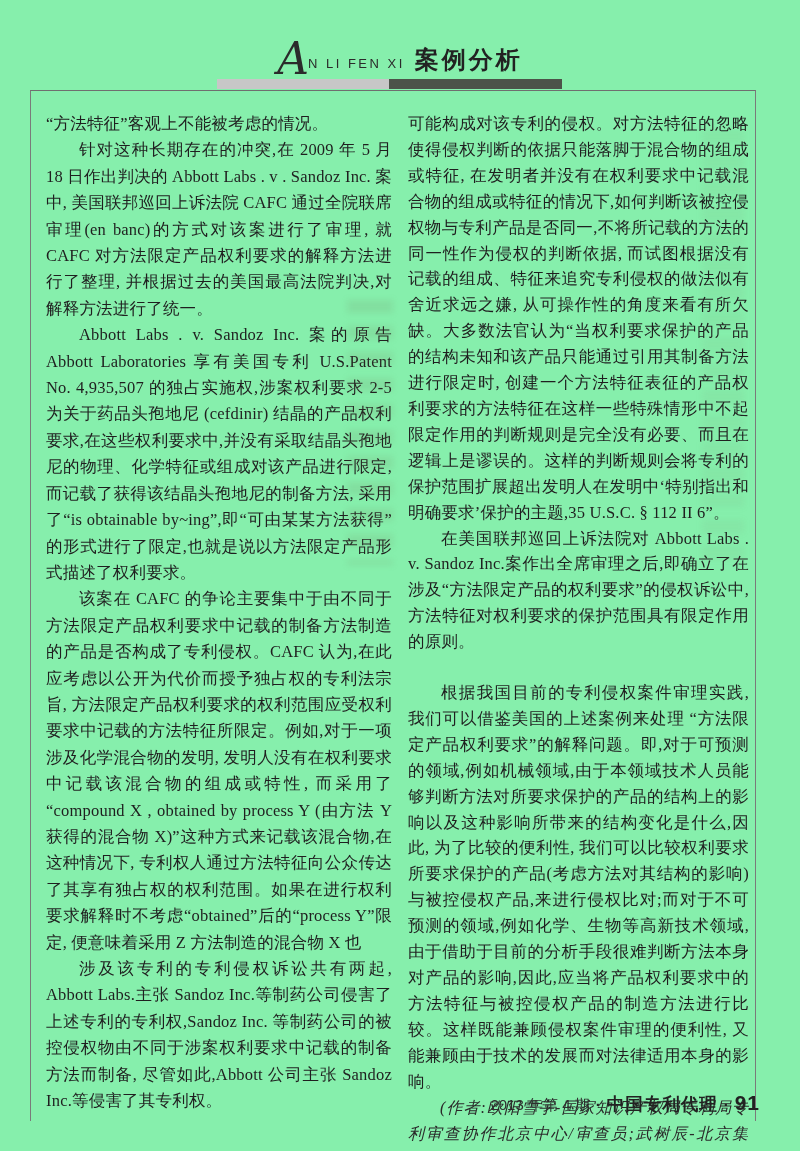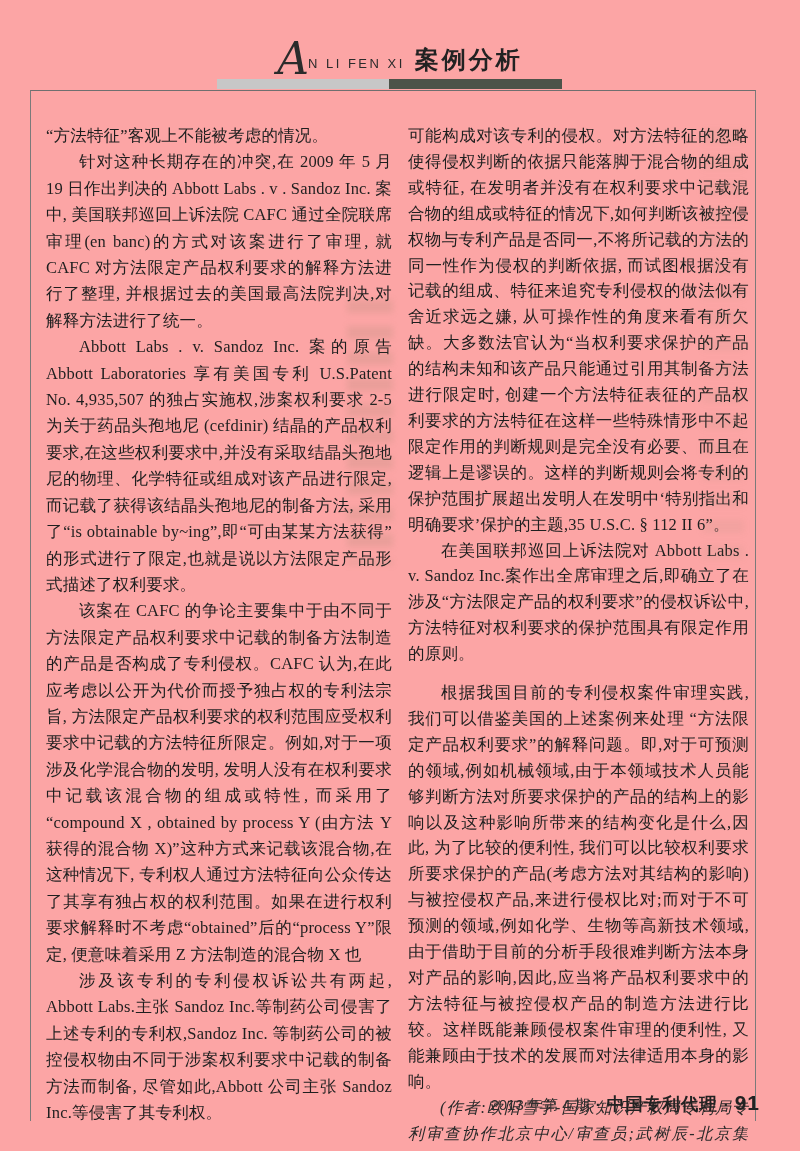--- a/index.html
+++ b/index.html
@@ -1,18 +1,18 @@
 <!DOCTYPE html>
 <html lang="zh"><head>
 <meta charset="utf-8">
 <style>
   html,body{margin:0;padding:0;background:#e9e9e9;}
   .page{
     position:relative;width:800px;height:1151px;margin:0 auto;
-    background:#fca5a5;overflow:hidden;
+    background:#86efac;overflow:hidden;
     font-family:"Liberation Serif","DejaVu Serif",serif;
     color:#1f1f1f;
   }
   
   .header{position:absolute;top:38px;left:0;width:800px;height:42px;
     text-align:center;white-space:nowrap;}
   .script-a{font-family:"DejaVu Serif",serif;font-style:italic;font-size:44px;
     line-height:42px;vertical-align:-6px;color:#2b2b2b;letter-spacing:-2px;}
   .pinyin{font-family:"Liberation Sans",sans-serif;font-size:13px;
     letter-spacing:2.5px;color:#2b2b2b;margin-left:1px;margin-right:10px;}
@@ -20,27 +20,27 @@
     font-size:24px;letter-spacing:3px;color:#222;}
   .bar{position:absolute;height:10px;top:79px;}
   .bar-light{left:217px;width:172px;background:#c7c7c7;}
   .bar-dark{left:389px;width:173px;background:#4c5349;}
   
   .frame{
     position:absolute;left:30px;top:90px;width:724px;height:1030px;
     border-top:1px solid #6f6f6f;border-left:1px solid #7a7a7a;
     border-right:1px solid #7a7a7a;background:transparent;
   }
-  .col{position:absolute;top:32px;font-size:16.5px;line-height:26.4px;
+  .col{position:absolute;top:20px;font-size:16.5px;line-height:26.4px;
     text-align:justify;letter-spacing:.2px;}
   .col-left{left:15px;width:346px;}
   .col-right{left:377px;width:341px;line-height:25.9px;}
   .para{margin:0;text-indent:2em;}
   .para.no-indent{text-indent:0;}
-  .para.gap-above{margin-top:13px;}
+  .para.gap-above{margin-top:25px;}
   .author-note{font-style:italic;font-size:16px;letter-spacing:1px;
     line-height:26.5px;color:#2a2a2a;}
   
   .ghost{position:absolute;pointer-events:none;filter:blur(3px);}
   .ghost-a{left:347px;top:300px;width:46px;height:265px;
     background:repeating-linear-gradient(180deg,rgba(108,118,78,.12) 0 13px,rgba(0,0,0,0) 13px 26px);}
   .ghost-b{left:702px;top:130px;width:42px;height:430px;
     background:repeating-linear-gradient(180deg,rgba(120,125,95,.07) 0 13px,rgba(0,0,0,0) 13px 26px);}
   
   .footer{position:absolute;top:1091px;right:40px;white-space:nowrap;
@@ -59,21 +59,21 @@
   <div class="header">
     <span class="script-a">A</span><span class="pinyin">N LI FEN XI</span><span class="cn-title">案例分析</span>
   </div>
   <div class="bar bar-light"></div>
   <div class="bar bar-dark"></div>
 
   <div class="frame">
 
     <div class="col col-left">
       <p class="para no-indent">“方法特征”客观上不能被考虑的情况。</p>
-      <p class="para">针对这种长期存在的冲突,在 2009 年 5 月 19 日作出判决的 Abbott Labs . v . Sandoz Inc. 案中, 美国联邦巡回上诉法院 CAFC 通过全院联席审理(en banc)的方式对该案进行了审理, 就 CAFC 对方法限定产品权利要求的解释方法进行了整理, 并根据过去的美国最高法院判决,对解释方法进行了统一。</p>
+      <p class="para">针对这种长期存在的冲突,在 2009 年 5 月 18 日作出判决的 Abbott Labs . v . Sandoz Inc. 案中, 美国联邦巡回上诉法院 CAFC 通过全院联席审理(en banc)的方式对该案进行了审理, 就 CAFC 对方法限定产品权利要求的解释方法进行了整理, 并根据过去的美国最高法院判决,对解释方法进行了统一。</p>
       <p class="para">Abbott Labs . v. Sandoz Inc. 案的原告 Abbott Laboratories 享有美国专利 U.S.Patent No. 4,935,507 的独占实施权,涉案权利要求 2-5 为关于药品头孢地尼 (cefdinir) 结晶的产品权利要求,在这些权利要求中,并没有采取结晶头孢地尼的物理、化学特征或组成对该产品进行限定, 而记载了获得该结晶头孢地尼的制备方法, 采用了“is obtainable by~ing”,即“可由某某方法获得”的形式进行了限定,也就是说以方法限定产品形式描述了权利要求。</p>
       <p class="para">该案在 CAFC 的争论主要集中于由不同于方法限定产品权利要求中记载的制备方法制造的产品是否构成了专利侵权。CAFC 认为,在此应考虑以公开为代价而授予独占权的专利法宗旨, 方法限定产品权利要求的权利范围应受权利要求中记载的方法特征所限定。例如,对于一项涉及化学混合物的发明, 发明人没有在权利要求中记载该混合物的组成或特性, 而采用了“compound X , obtained by process Y (由方法 Y 获得的混合物 X)”这种方式来记载该混合物,在这种情况下, 专利权人通过方法特征向公众传达了其享有独占权的权利范围。如果在进行权利要求解释时不考虑“obtained”后的“process Y”限定, 便意味着采用 Z 方法制造的混合物 X 也</p>
       <p class="para">涉及该专利的专利侵权诉讼共有两起, Abbott Labs.主张 Sandoz Inc.等制药公司侵害了上述专利的专利权,Sandoz Inc. 等制药公司的被控侵权物由不同于涉案权利要求中记载的制备方法而制备, 尽管如此,Abbott 公司主张 Sandoz Inc.等侵害了其专利权。</p>
     </div>
 
     <div class="col col-right">
       <p class="para no-indent">可能构成对该专利的侵权。对方法特征的忽略使得侵权判断的依据只能落脚于混合物的组成或特征, 在发明者并没有在权利要求中记载混合物的组成或特征的情况下,如何判断该被控侵权物与专利产品是否同一,不将所记载的方法的同一性作为侵权的判断依据, 而试图根据没有记载的组成、特征来追究专利侵权的做法似有舍近求远之嫌, 从可操作性的角度来看有所欠缺。大多数法官认为“当权利要求保护的产品的结构未知和该产品只能通过引用其制备方法进行限定时, 创建一个方法特征表征的产品权利要求的方法特征在这样一些特殊情形中不起限定作用的判断规则是完全没有必要、而且在逻辑上是谬误的。这样的判断规则会将专利的保护范围扩展超出发明人在发明中‘特别指出和明确要求’保护的主题,35 U.S.C. § 112 II 6”。</p>
       <p class="para">在美国联邦巡回上诉法院对 Abbott Labs . v. Sandoz Inc.案作出全席审理之后,即确立了在涉及“方法限定产品的权利要求”的侵权诉讼中,方法特征对权利要求的保护范围具有限定作用的原则。</p>
       <p class="para gap-above">根据我国目前的专利侵权案件审理实践, 我们可以借鉴美国的上述案例来处理 “方法限定产品权利要求”的解释问题。即,对于可预测的领域,例如机械领域,由于本领域技术人员能够判断方法对所要求保护的产品的结构上的影响以及这种影响所带来的结构变化是什么,因此, 为了比较的便利性, 我们可以比较权利要求所要求保护的产品(考虑方法对其结构的影响)与被控侵权产品,来进行侵权比对;而对于不可预测的领域,例如化学、生物等高新技术领域,由于借助于目前的分析手段很难判断方法本身对产品的影响,因此,应当将产品权利要求中的方法特征与被控侵权产品的制造方法进行比较。这样既能兼顾侵权案件审理的便利性, 又能兼顾由于技术的发展而对法律适用本身的影响。</p>
       <p class="para author-note">(作者:欧阳雪宇-国家知识产权局专利局专利审查协作北京中心/审查员;武树辰-北京集佳知识产权代理有限公司/专利代理人)</p>

